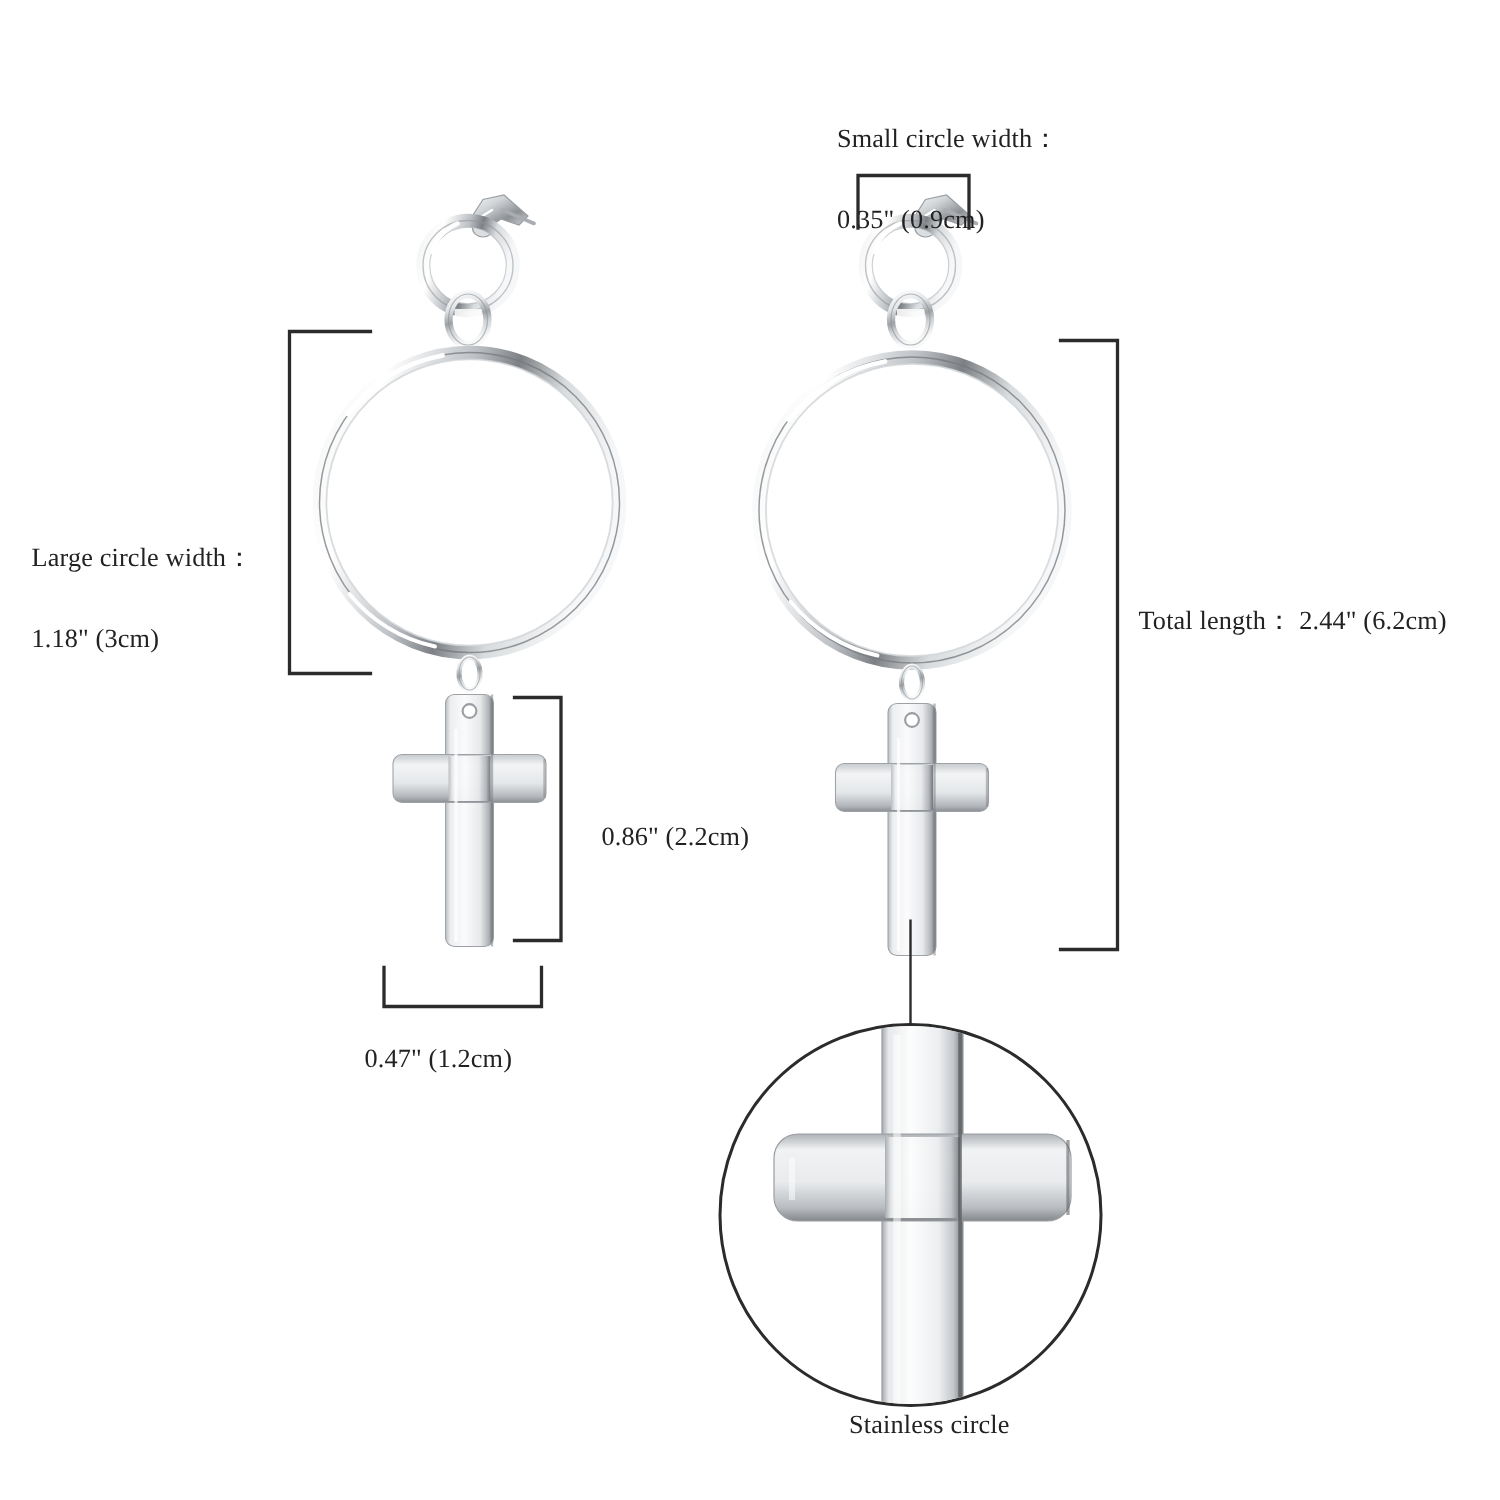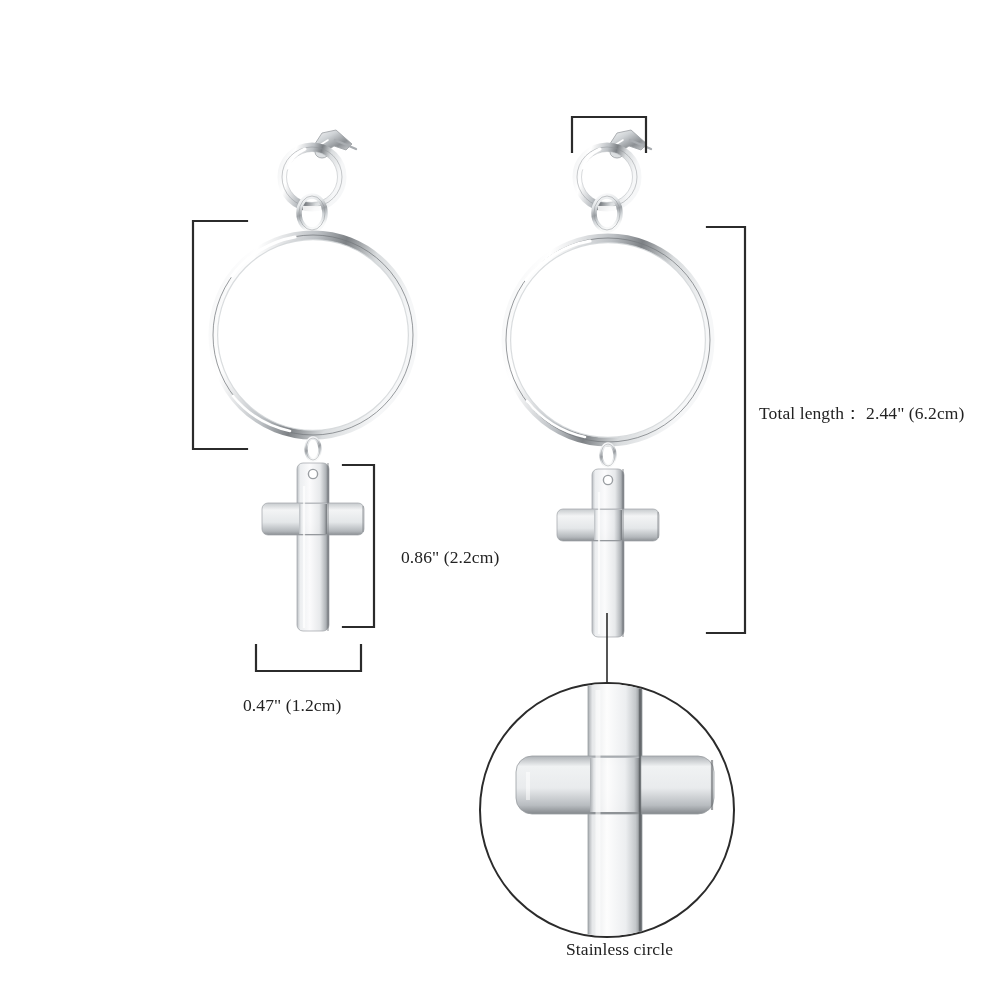--- a/index.html
+++ b/index.html
@@ -229,21 +229,29 @@
         <rect x="516" y="756" width="198" height="58" rx="16" fill="url(#bigCrossArmGrad)" stroke="#9a9ea2" stroke-width="0.8"></rect>
         <rect x="590" y="758" width="50" height="54" fill="url(#bigCrossGrad)" opacity="0.97"></rect>
         <path d="M640 660 L640 960" stroke="#5f6367" stroke-width="2.4" opacity="0.85"></path>
         <path d="M712 760 L712 810" stroke="#5f6367" stroke-width="2.2" opacity="0.6"></path>
         <path d="M598 690 L598 955" stroke="#ffffff" stroke-width="5" opacity="0.55"></path>
         <path d="M528 772 L528 800" stroke="#ffffff" stroke-width="4" opacity="0.5"></path>
       </g>
     </g>
   </svg>
 
-
+  <div class="label two-line" style="left:558px; top:52px;">
+    <span>Small circle width：</span><br>
+    <span>0.35" (0.9cm)</span>
+  </div>
+
+  <div class="label two-line" style="left:21px; top:331px;">
+    <span>Large circle width：</span><br>
+    <span>1.18" (3cm)</span>
+  </div>
 
   <div class="label" style="left:759px; top:400px;">Total length： 2.44" (6.2cm)</div>
 
   <div class="label" style="left:401px; top:544px;">0.86" (2.2cm)</div>
 
   <div class="label" style="left:243px; top:692px;">0.47" (1.2cm)</div>
 
   <div class="label" style="left:566px; top:936px;">Stainless circle</div>
 
 </div>

